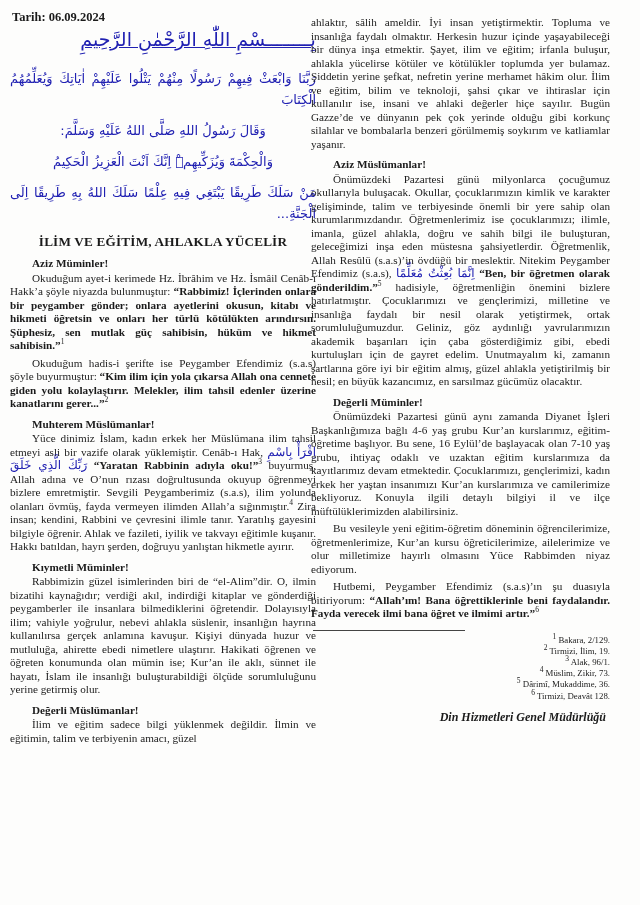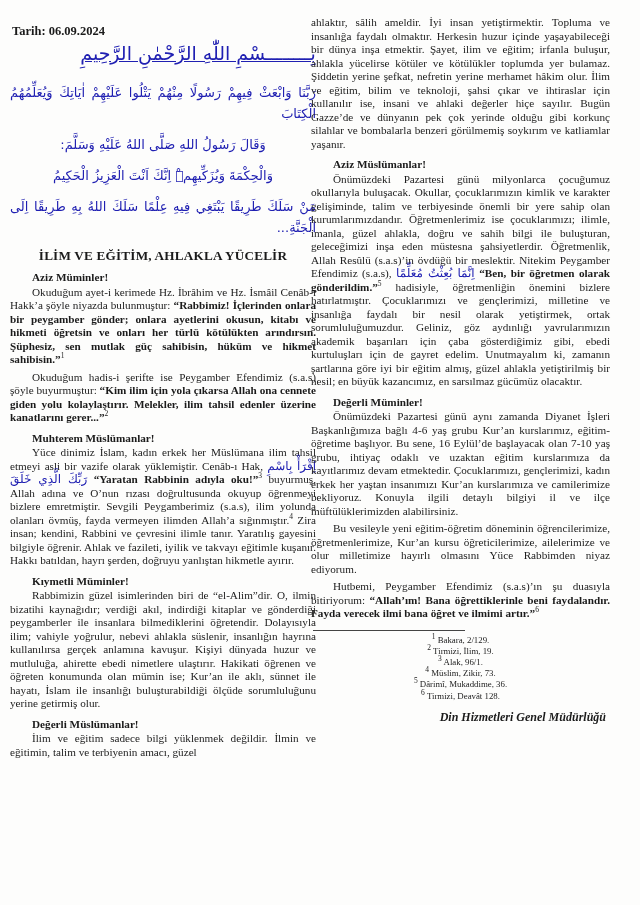--- a/index.html
+++ b/index.html
@@ -17,21 +17,21 @@
   }
   .col{
     position:absolute;top:0;
     font-size:11.2px;line-height:13.5px;
     text-align:justify;
   }
   .col-left{left:10px;width:306px;padding-top:10px;}
   .col-right{left:311px;width:299px;padding-top:16px;}
   .date-line{
     font-weight:bold;font-size:12.5px;line-height:15px;
-    text-align:left;margin:14px 0 4px 2px;
+    text-align:left;margin:0 0 4px 2px;
   }
   .ar-line{
     direction:rtl;
     font-family:"DejaVu Sans",sans-serif;
     color:#2020b2;
     font-size:13px;line-height:21px;
     text-align:center;
     margin:0 0 10px 0;
   }
   .ar-besmele{font-size:19px;padding-left:70px;margin:4px 0 18px 0;text-decoration:underline;}
@@ -52,21 +52,21 @@
     direction:rtl;unicode-bidi:embed;
     font-family:Liberation Sans, sans-serif;
     color:#2020b2;font-size:12px;
   }
   sup{font-size:7.5px;line-height:0;vertical-align:super;}
   .fn-sep{
     width:152px;height:0;
     border-top:1.2px solid #444;
     margin:9px 0 4px 2px;
   }
-  .footnotes{font-size:8.8px;line-height:11.2px;text-align:center;}
+  .footnotes{font-size:8.8px;line-height:11.2px;text-align:right;}
   .footnote{margin:0;}
   .footer-sig{
     font-weight:bold;font-style:italic;
     font-size:12px;line-height:15px;
     text-align:right;margin:8px 4px 0 0;
   }
 </style>
 </head>
 <body>
 

